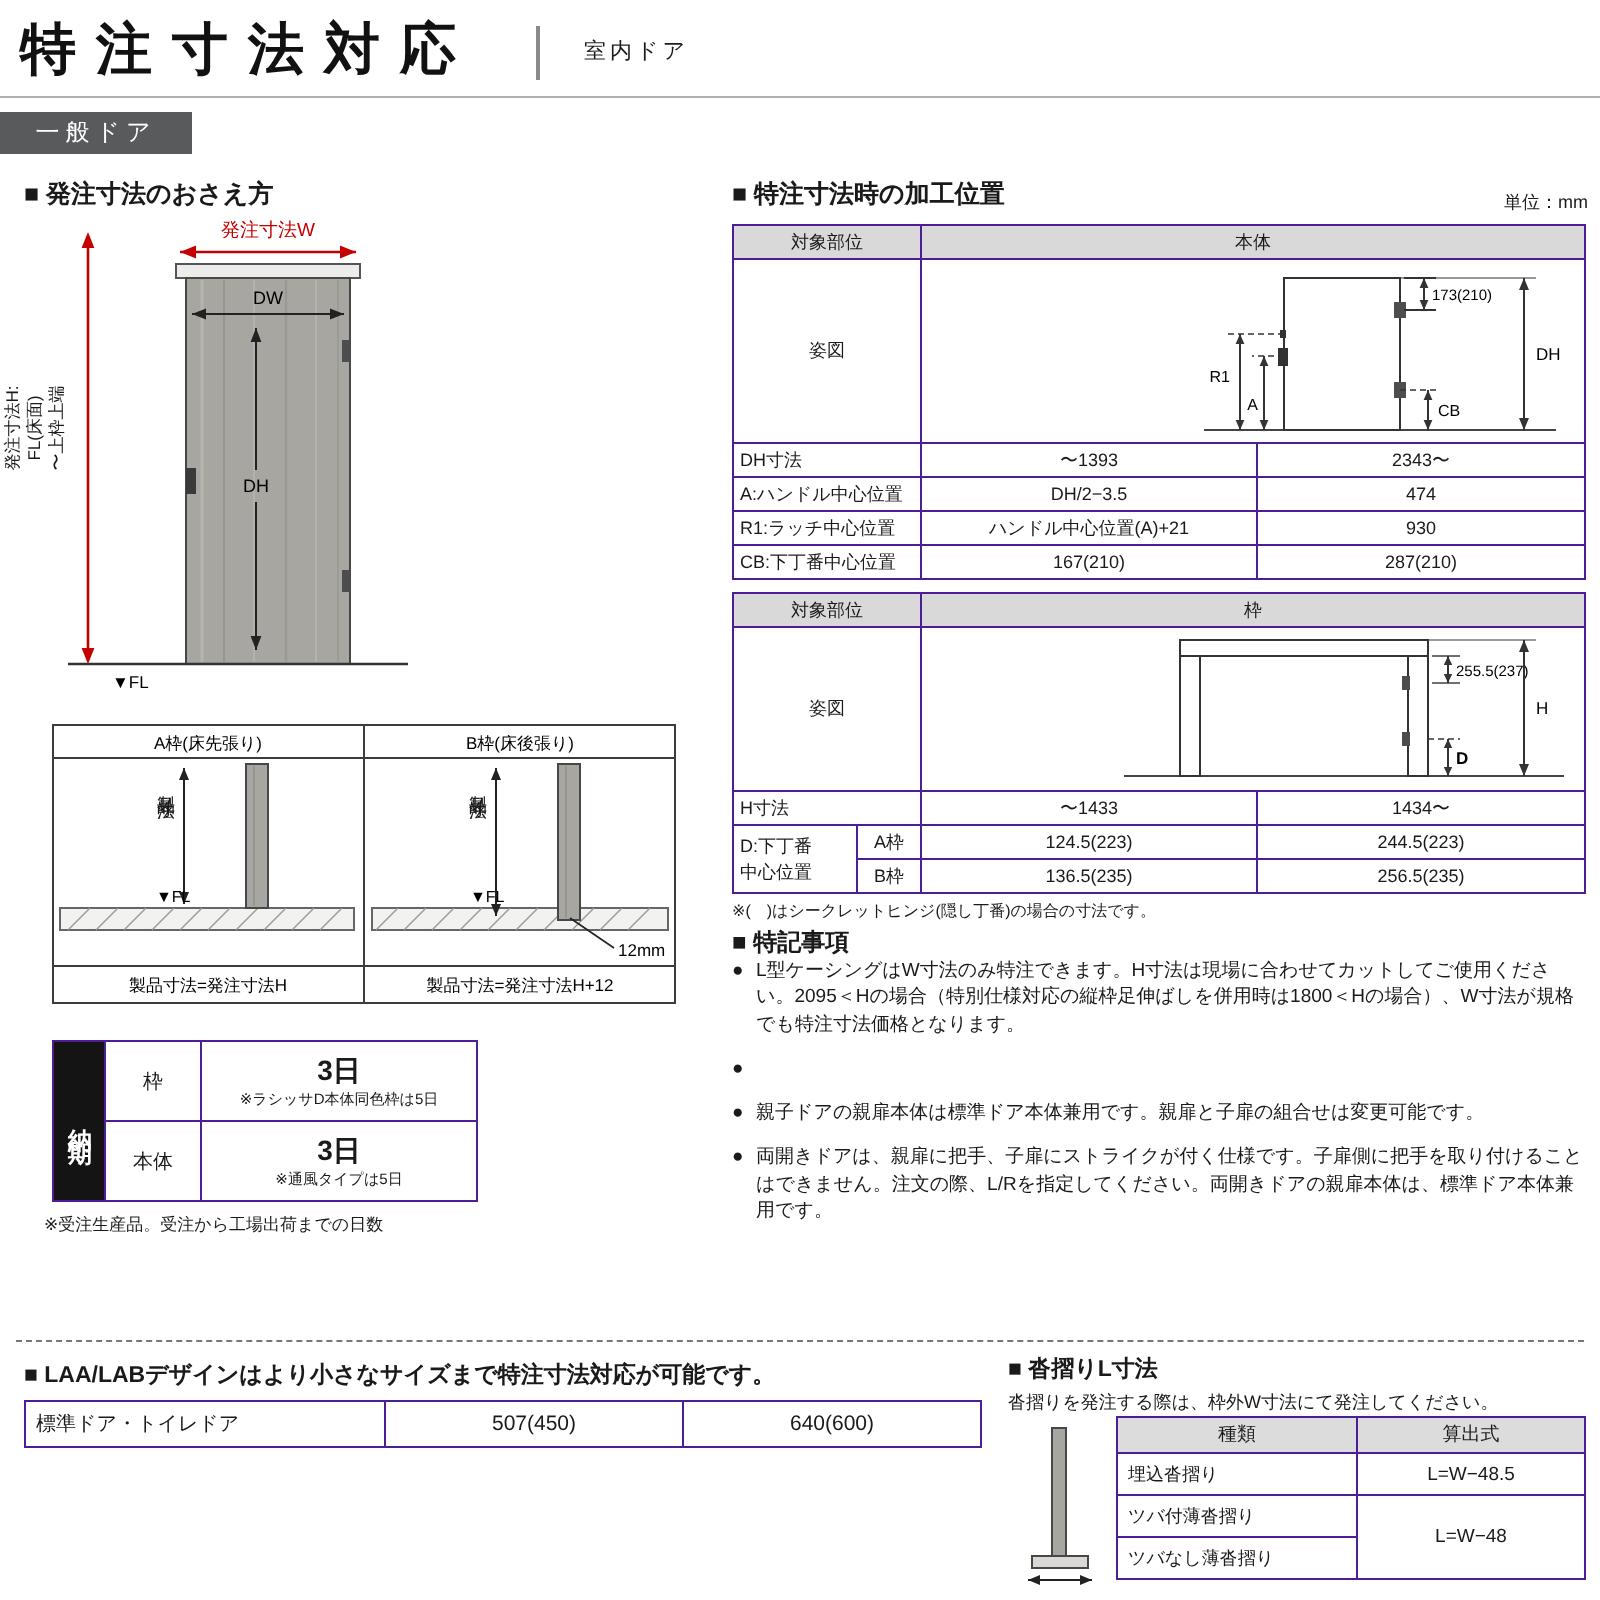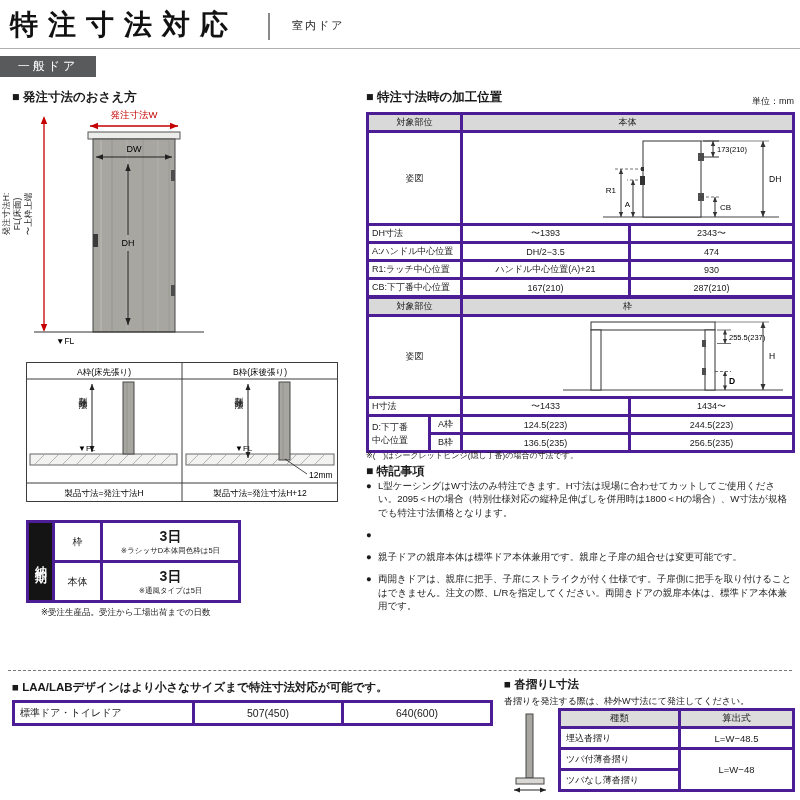--- a/index.html
+++ b/index.html
@@ -3,21 +3,21 @@
 <meta charset="utf-8">
 <style>
   *{margin:0;padding:0;box-sizing:border-box}
   html,body{width:800px;height:800px}
   body{position:relative;background:#fff;color:#1a1a1a;overflow:hidden;
        font-family:"Liberation Sans","DejaVu Sans",sans-serif}
   .abs{position:absolute}
   .b{font-weight:bold}
   .center{text-align:center}
   table{border-collapse:collapse;table-layout:fixed}
-  table.bordered,table.bordered td{border:3px solid #4c1d95}
+  table.bordered,table.bordered td{border:1px solid #4c1d95}
   td{font-size:9px;padding:1px 3px;vertical-align:middle}
   .gray{background:#d9d9d9}
   .hdr{background:#dcdcdc;font-size:9.5px}
   .vtext{writing-mode:vertical-rl;display:inline-block;color:#fff;font-size:12px;
          font-weight:bold;letter-spacing:5px}
   .vlabel{writing-mode:vertical-rl;font-size:9px;letter-spacing:1px}
   .prewrap{white-space:pre-line}
   .note-item{display:flex;font-size:9.5px;line-height:1.4;margin-bottom:9px}
   .note-item .blt{width:12px;flex:none}
   .dash{border-top:1px dashed #777}
@@ -163,21 +163,21 @@
   </tr>
   <tr style="height:40px">
     <td class="center" style="font-size:10px">本体</td>
     <td class="center">
       <div class="b" style="font-size:14px">3日</div>
       <div style="font-size:7.5px">※通風タイプは5日</div>
     </td>
   </tr>
 </tbody>
   </table>
-<div class="abs" style="left:41px;top:607px;font-size:8.5px">※受注生産品。受注から工場出荷までの日数</div>
+<div class="abs" style="left:22px;top:607px;font-size:8.5px">※受注生産品。受注から工場出荷までの日数</div>
 
 <div class="abs b" style="left:366px;top:89px;font-size:12.5px">■ 特注寸法時の加工位置</div>
 <div class="abs" style="right:6px;top:95px;font-size:9px">単位：mm</div>
 
 <table class="abs bordered" style="left:366px;top:112px;width:426px">
   <colgroup>
       <col style="width:94px">
       <col style="width:168px">
       <col style="width:164px">
     </colgroup>

